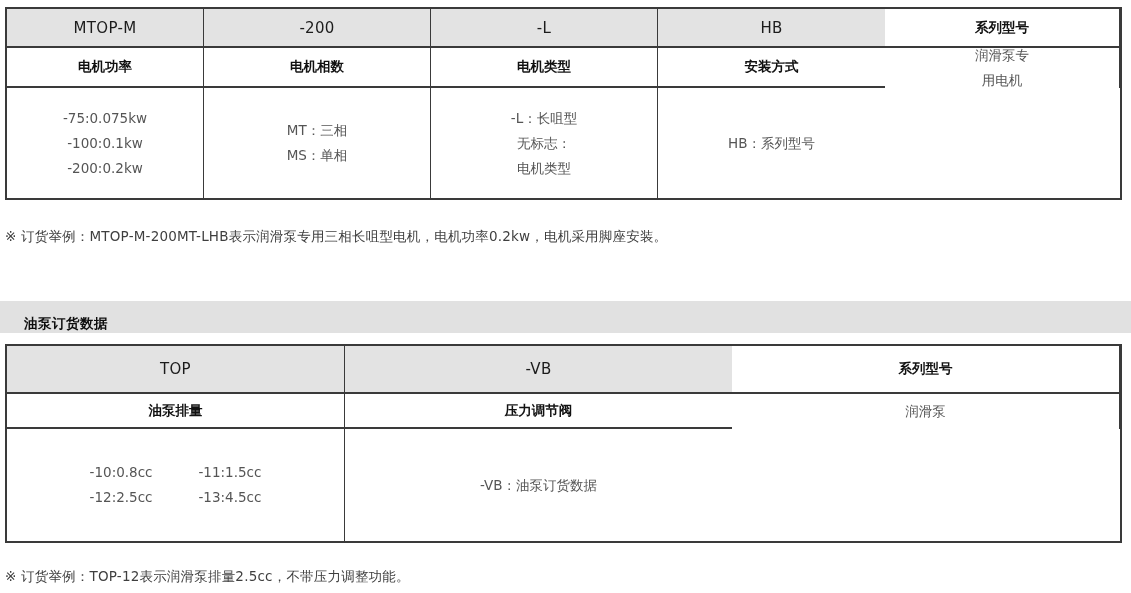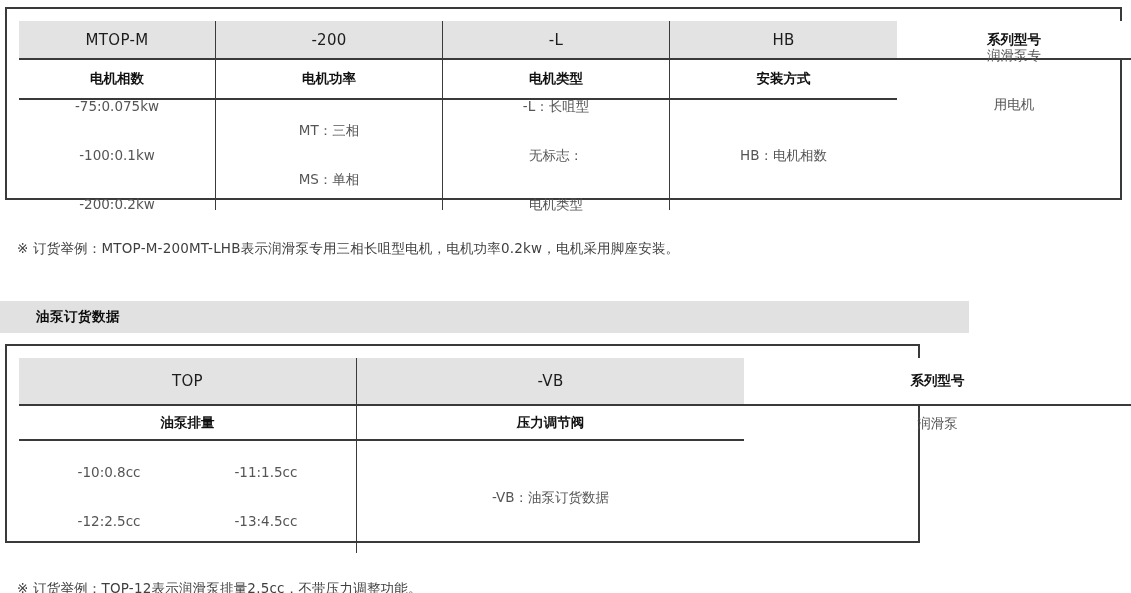--- a/index.html
+++ b/index.html
@@ -2,70 +2,70 @@
 <html><head>
 <meta charset="utf-8">
 <style>
   :root{
     --border:#3a3a3a;
     --header-bg:#e3e3e3;
     --section-bg:#e1e1e1;
     --text-dark:#1c1c1c;
     --text-body:#555555;
   }
-  *{box-sizing:border-box;margin:0;padding:12px;}
+  *{box-sizing:border-box;margin:0;padding:0;}
   html,body{width:1131px;height:593px;background:#ffffff;overflow:hidden;
     font-family:"DejaVu Sans","Liberation Sans",sans-serif;}
   .abs{position:absolute;}
 
   
   .spec-table{display:grid;border:2px solid var(--border);background:#fff;}
   .cell{border-right:1px solid var(--border);display:flex;align-items:center;justify-content:center;
         text-align:center;}
   .cell.last{border-right:none;}
   .row-sep{border-bottom:2px solid var(--border);}
   .code-cell{background:var(--header-bg);font-size:15px;color:var(--text-dark);letter-spacing:.3px;}
   .label-cell{background:#ffffff;font-weight:bold;font-size:13.5px;color:#111;text-align:center;}
   .body-cell{font-size:13.5px;color:var(--text-body);line-height:25px;}
 
   
   #motor-table{left:5px;top:7px;width:1117px;height:193px;
     grid-template-columns:197px 227px 227px 227px 235px;
     grid-template-rows:39px 40px 110px;}
 
   
-  #pump-table{left:5px;top:344px;width:915px;height:199px;
+  #pump-table{left:5px;top:344px;width:1117px;height:199px;
     grid-template-columns:338px 387px 388px;
     grid-template-rows:48px 35px 112px;}
 
   .note{left:5px;font-size:13.5px;color:#3f3f3f;letter-spacing:.2px;white-space:nowrap;}
   #motor-note{top:228px;}
   #pump-note{top:568px;}
 
-  #pump-section-bar{left:0;top:301px;width:969px;height:32px;background:var(--section-bg);
-    display:flex;align-items:center;padding-left:24px;}
+  #pump-section-bar{left:0;top:301px;width:1131px;height:32px;background:var(--section-bg);
+    display:flex;align-items:flex-end;padding-left:24px;}
   #pump-section-bar .title{font-weight:bold;font-size:13.5px;color:#0d0d0d;letter-spacing:.5px;}
 
   .stack span{display:block;}
   .two-col{display:flex;gap:46px;}
   .two-col .stack{text-align:left;}
 </style>
 </head>
 <body>
 
 <div id="motor-table" class="abs spec-table">
 
   <div class="cell code-cell row-sep">MTOP-M</div>
   <div class="cell code-cell row-sep">-200</div>
   <div class="cell code-cell row-sep">-L</div>
   <div class="cell code-cell row-sep last">HB</div>
 
   <div class="cell label-cell row-sep">系列型号</div>
+  <div class="cell label-cell row-sep">电机功率</div>
   <div class="cell label-cell row-sep">电机相数</div>
-  <div class="cell label-cell row-sep">电机功率</div>
   <div class="cell label-cell row-sep">电机类型</div>
   <div class="cell label-cell row-sep last">安装方式</div>
 
   <div class="cell body-cell">
     <div class="stack">
       <span>润滑泵专</span>
       <span>用电机</span>
     </div>
   </div>
   <div class="cell body-cell">
@@ -82,21 +82,21 @@
     </div>
   </div>
   <div class="cell body-cell">
     <div class="stack">
       <span>-L：长咀型</span>
       <span>无标志：</span>
       <span>电机类型</span>
     </div>
   </div>
   <div class="cell body-cell last">
-    <span>HB：电机相数</span>
+    <span>HB：系列型号</span>
   </div>
 </div>
 
 <div id="motor-note" class="abs note">※ 订货举例：MTOP-M-200MT-LHB表示润滑泵专用三相长咀型电机，电机功率0.2kw，电机采用脚座安装。</div>
 
 <div id="pump-section-bar" class="abs">
   <span class="title">油泵订货数据</span>
 </div>
 
 <div id="pump-table" class="abs spec-table">

